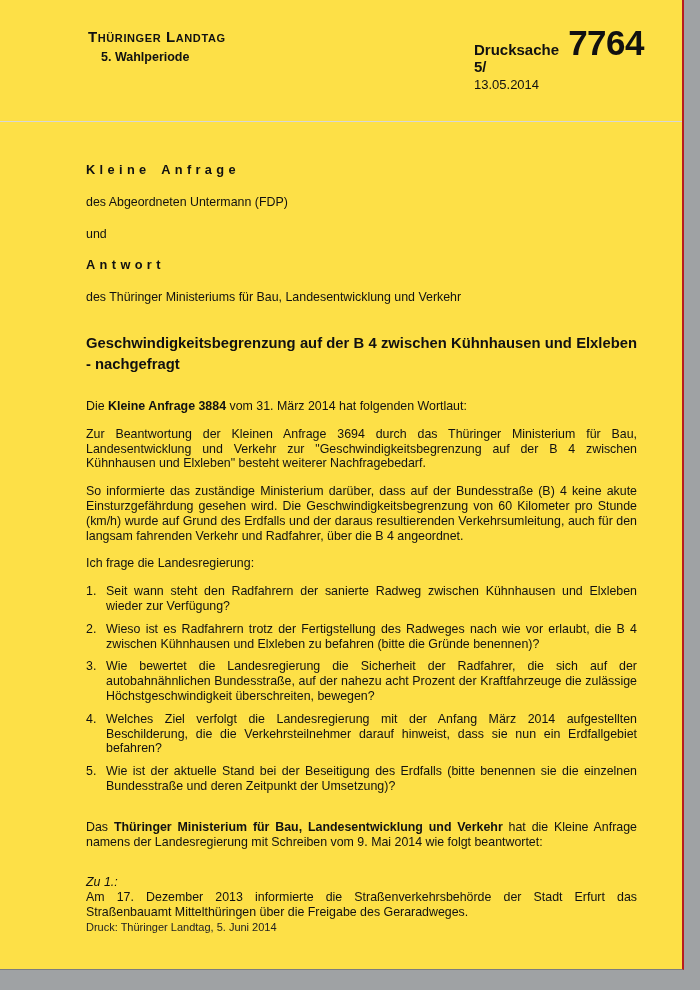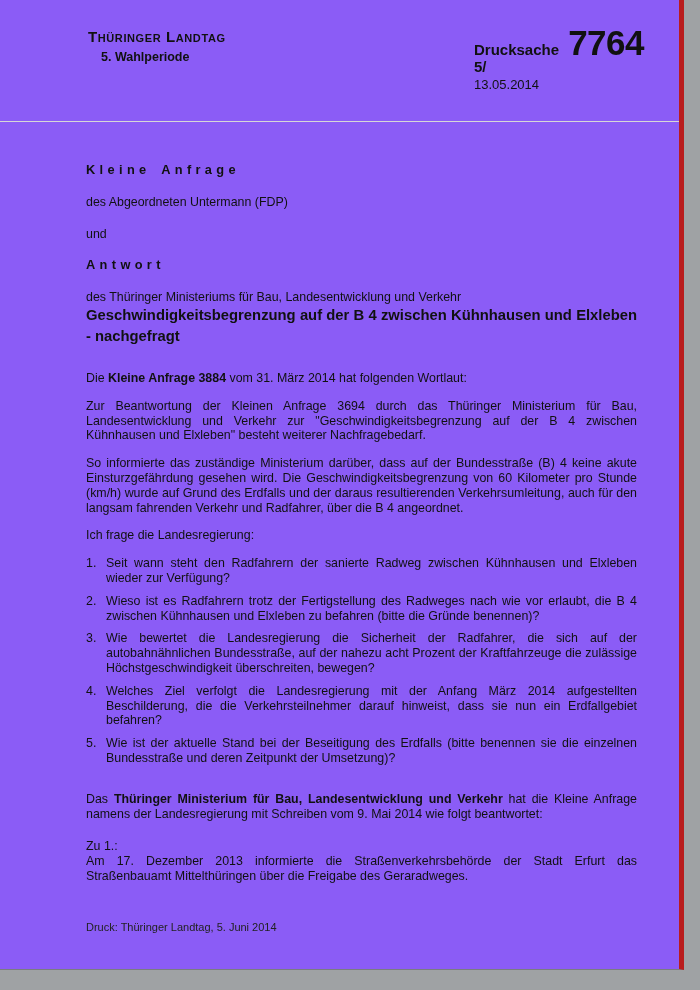--- a/index.html
+++ b/index.html
@@ -6,22 +6,22 @@
   html, body {
     width: 700px; height: 990px;
     background: #9fa2a4;
     font-family: "Liberation Sans", sans-serif;
     color: #111;
   }
   .page {
     position: absolute;
     left: 0; top: 0;
     width: 684px; height: 970px;
-    background: #8b5cf6;
-    border-right: 5px solid #b91c1c;
+    background: #fde047;
+    border-right: 2px solid #b91c1c;
     border-bottom: 1px solid #7b7d7f;
     overflow: hidden;
   }
   
   .org {
     position: absolute; left: 88px; top: 28px;
     font-size: 15px; font-weight: bold;
     font-variant: small-caps;
     letter-spacing: 0.6px;
   }
@@ -50,33 +50,34 @@
   }
   .spread-heading {
     font-weight: bold;
     font-size: 12.8px;
     letter-spacing: 0.34em;
     word-spacing: 0.25em;
   }
   .bold-line { font-weight: normal; font-size: 12.4px; }
   .mt17 { margin-top: 17px; }
   .doc-title {
+    margin-top: 28px;
     font-size: 14.8px; font-weight: bold;
     line-height: 21px;
     text-align: justify;
   }
   .intro-line { margin-top: 24px; }
   .para { margin-top: 13px; text-align: justify; }
   .questions { margin-top: 13px; }
   .q-item { display: flex; margin-top: 8px; }
   .q-item:first-child { margin-top: 0; }
   .q-num { width: 20px; flex: 0 0 20px; }
   .q-text { flex: 1; text-align: justify; }
   .answer-intro { margin-top: 26px; text-align: justify; }
-  .zu-label { margin-top: 18px; }
+  .zu-label { margin-top: 26px; font-style: italic; }
   .zu-text { text-align: justify; }
   .bold { font-weight: bold; }
   .footer-note {
     position: absolute; left: 86px; top: 921px;
     font-size: 11px; color: #222;
   }
 </style>
 </head>
 <body>
 

